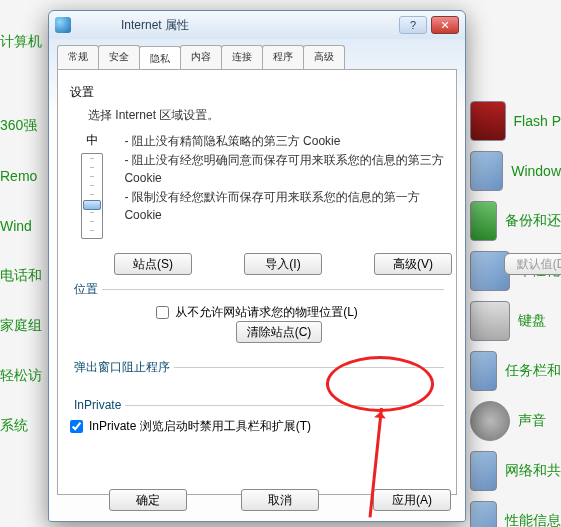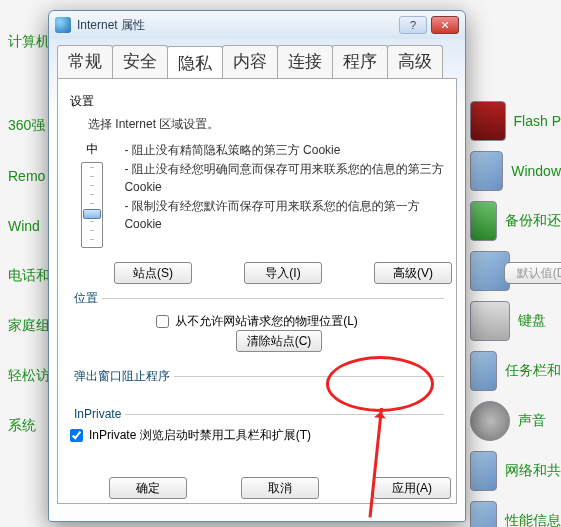--- a/index.html
+++ b/index.html
@@ -6,46 +6,47 @@
   body {
     font-family: "Microsoft YaHei", "SimSun", Tahoma, sans-serif;
     font-size: 12px;
     background: #f5f5f5;
     width: 561px;
     height: 527px;
     overflow: hidden;
     position: relative;
   }
   .bg-col-left, .bg-col-right { position: absolute; top: 0; height: 527px; }
-  .bg-col-left { left: 8px; width: 47px; }
+  .bg-col-left { left: 0; width: 47px; }
   .bg-col-right { left: 470px; width: 91px; }
   .bg-item { display: flex; align-items: center; height: 50px; color: #1a8f1a; font-size: 14px; white-space: nowrap; }
   .bg-icon { width: 40px; height: 40px; margin-right: 8px; background: linear-gradient(135deg,#a8c8e8,#6890c0); border-radius:4px; display:inline-block; border:1px solid #889; }
   .dialog {
     position: absolute;
     left: 48px; top: 10px;
     width: 418px; height: 512px;
     background: linear-gradient(to bottom, #d8e6f6 0%, #e6eff9 8%, #fdfdfd 20%);
     border: 1px solid #6b8aab;
     box-shadow: 0 6px 24px rgba(0,0,0,0.45);
     border-radius: 6px 6px 3px 3px;
   }
   .titlebar {
     height: 28px; display:flex; align-items:center; padding: 6px 6px;
     background: linear-gradient(to bottom,#f4f8fc,#d9e6f4);
     border-radius: 6px 6px 0 0;
+    gap: 44px;
   }
   .titlebar .t-icon { width:16px; height:16px; background: radial-gradient(circle at 30% 30%, #8fd6ff, #1a6fb3); border-radius:3px; margin-right:6px;}
   .titlebar .t-text { flex:1; color:#2a3f55; }
   .win-btns { display:flex; gap:4px; }
   .win-btn { width:28px; height:18px; border-radius:3px; border:1px solid #7a3b3b; display:flex;align-items:center;justify-content:center;color:#fff; font-size:11px;}
   .win-help{ background:linear-gradient(#e9f1fb,#c6d8ee); border-color:#9fb8d4; color:#2a3f55;}
   .win-close{ background:linear-gradient(#f08a8a,#c83a2c); }
   .tabstrip { display:flex; padding: 6px 8px 0 8px; gap:0; background:transparent; }
-  .tab { padding:4px 10px; border:1px solid #aaa; border-bottom:none; background:#f7f7f7; color:#333; font-size:17px; margin-right:-1px; border-radius:3px 3px 0 0; cursor:pointer;}
+  .tab { padding:4px 10px; border:1px solid #aaa; border-bottom:none; background:#f7f7f7; color:#333; font-size:10px; margin-right:-1px; border-radius:3px 3px 0 0; cursor:pointer;}
   .tab.active { background:#fff; position:relative; top:1px; padding-top:5px; }
   .tab-body { margin: 0 8px 8px 8px; border:1px solid #aaa; background:#fff; height: 426px; padding: 10px 12px; position:relative;}
   .section-label { font-size:12px; color:#000; margin:4px 0 6px 0;}
   .desc { color:#333; margin: 4px 0 8px 18px; }
   fieldset.group { border:1px solid #ccc; border-left:none;border-right:none;border-bottom:none; padding:6px 0 10px 0; margin-top:6px;}
   fieldset.group legend { padding:0 4px; color:#0c4a6e;}
   .settings-row { display:flex; gap:10px; }
   .slider-col { width:50px; text-align:center; }
   .slider-label{ font-size:12px; margin-bottom:4px; }
   .vslider { width:22px; height:86px; background:#fff; border:1px solid #888; margin:0 auto; position:relative; border-radius:2px;}
@@ -59,21 +60,21 @@
     padding:2px 10px; min-width:78px; height:22px;
     background:linear-gradient(#fdfdfd,#e6e6e6);
     border:1px solid #8a8a8a; border-radius:3px; color:#000;
     cursor:pointer;
     margin-left:44px;
   }
   button.std:disabled{ color:#9a9a9a; cursor:default;border-radius:6px;}
   .row-flex { display:flex; align-items:center; justify-content:space-between;flex-direction:column; }
   label.chk { display:flex; align-items:center; gap:6px; color:#000; }
   input[type=checkbox]{ width:13px;height:13px; }
-  .footer-btns { position:absolute; right:14px; bottom:22px; display:flex; gap:10px;}
+  .footer-btns { position:absolute; right:14px; bottom:10px; display:flex; gap:10px;}
   .red-circle {
     position:absolute; width:108px; height:56px; border:3px solid #e22; border-radius:50%;
     left:326px; top:356px; pointer-events:none;
   }
   .red-arrow{
     position:absolute; left:380px; top:408px; width:3px; height:110px; background:#e22;
     transform: rotate(6deg); transform-origin: top center;
   }
   .red-arrow::before{
     content:""; position:absolute; top:-2px; left:-5px;

